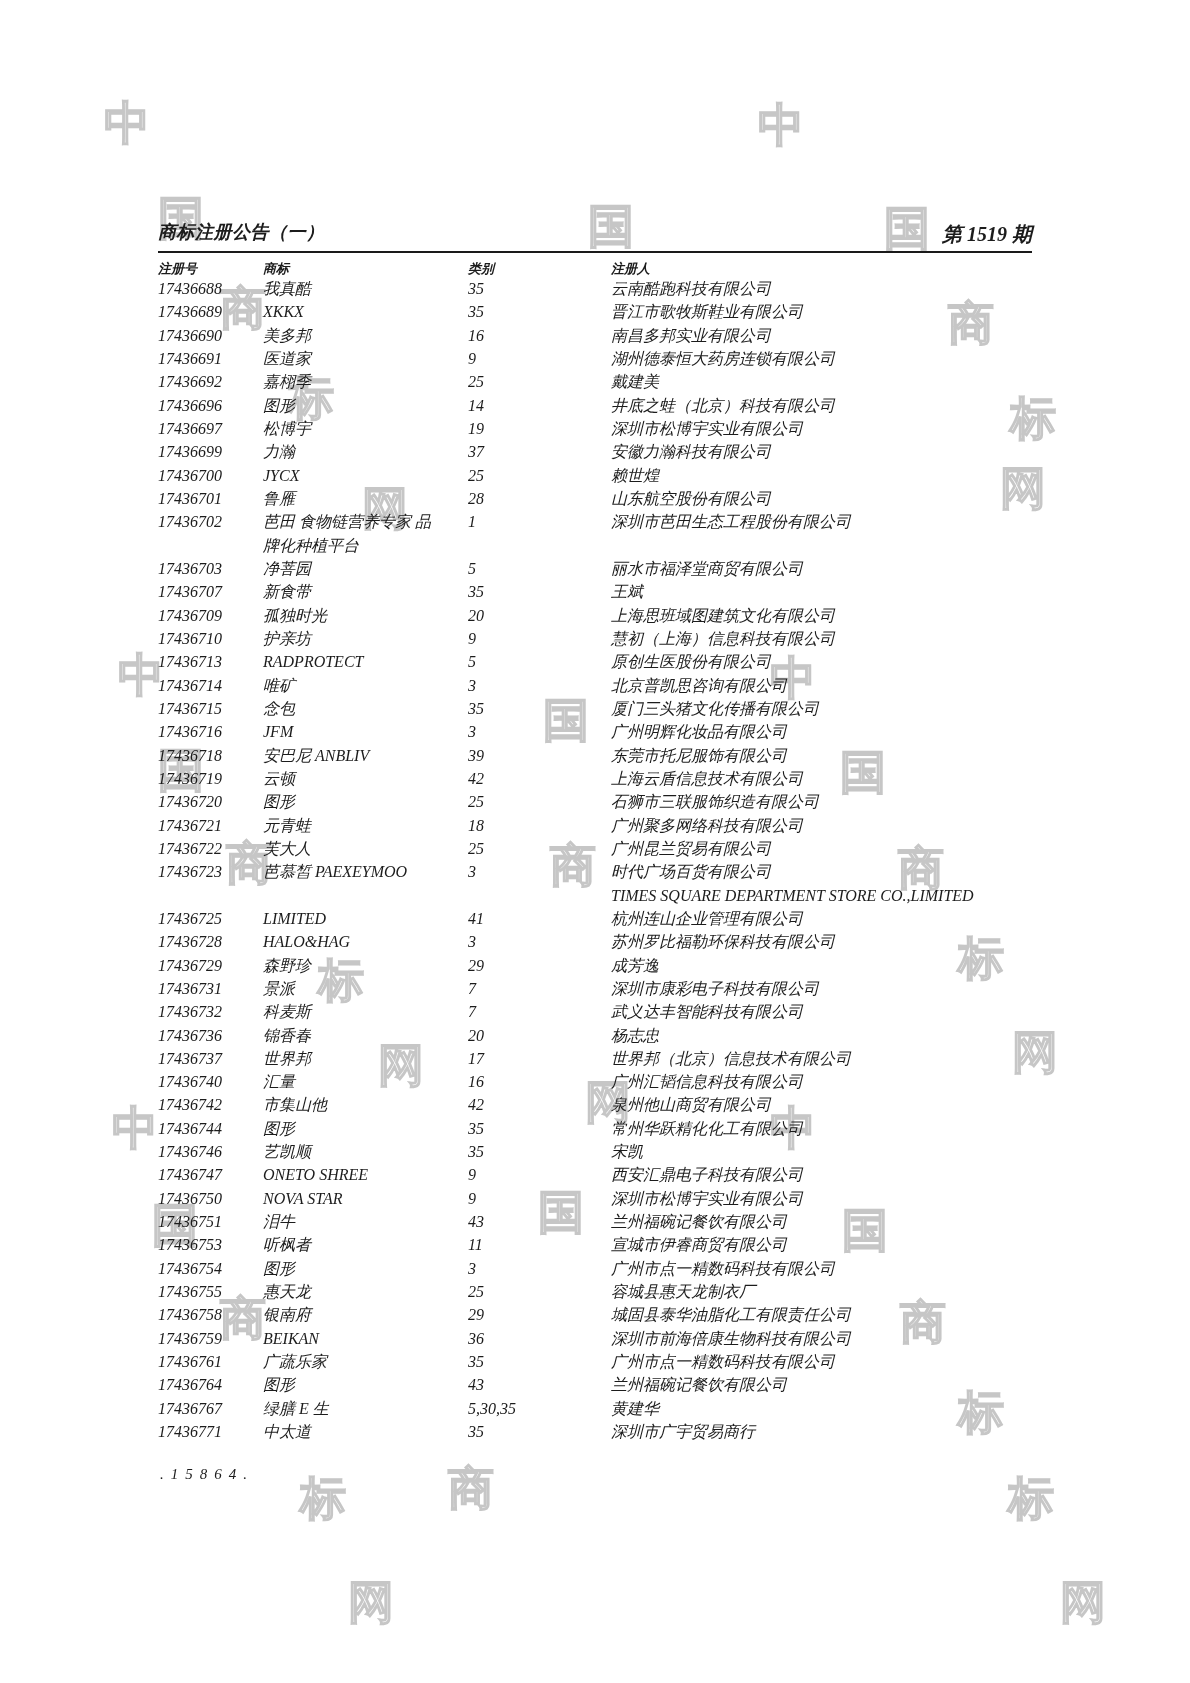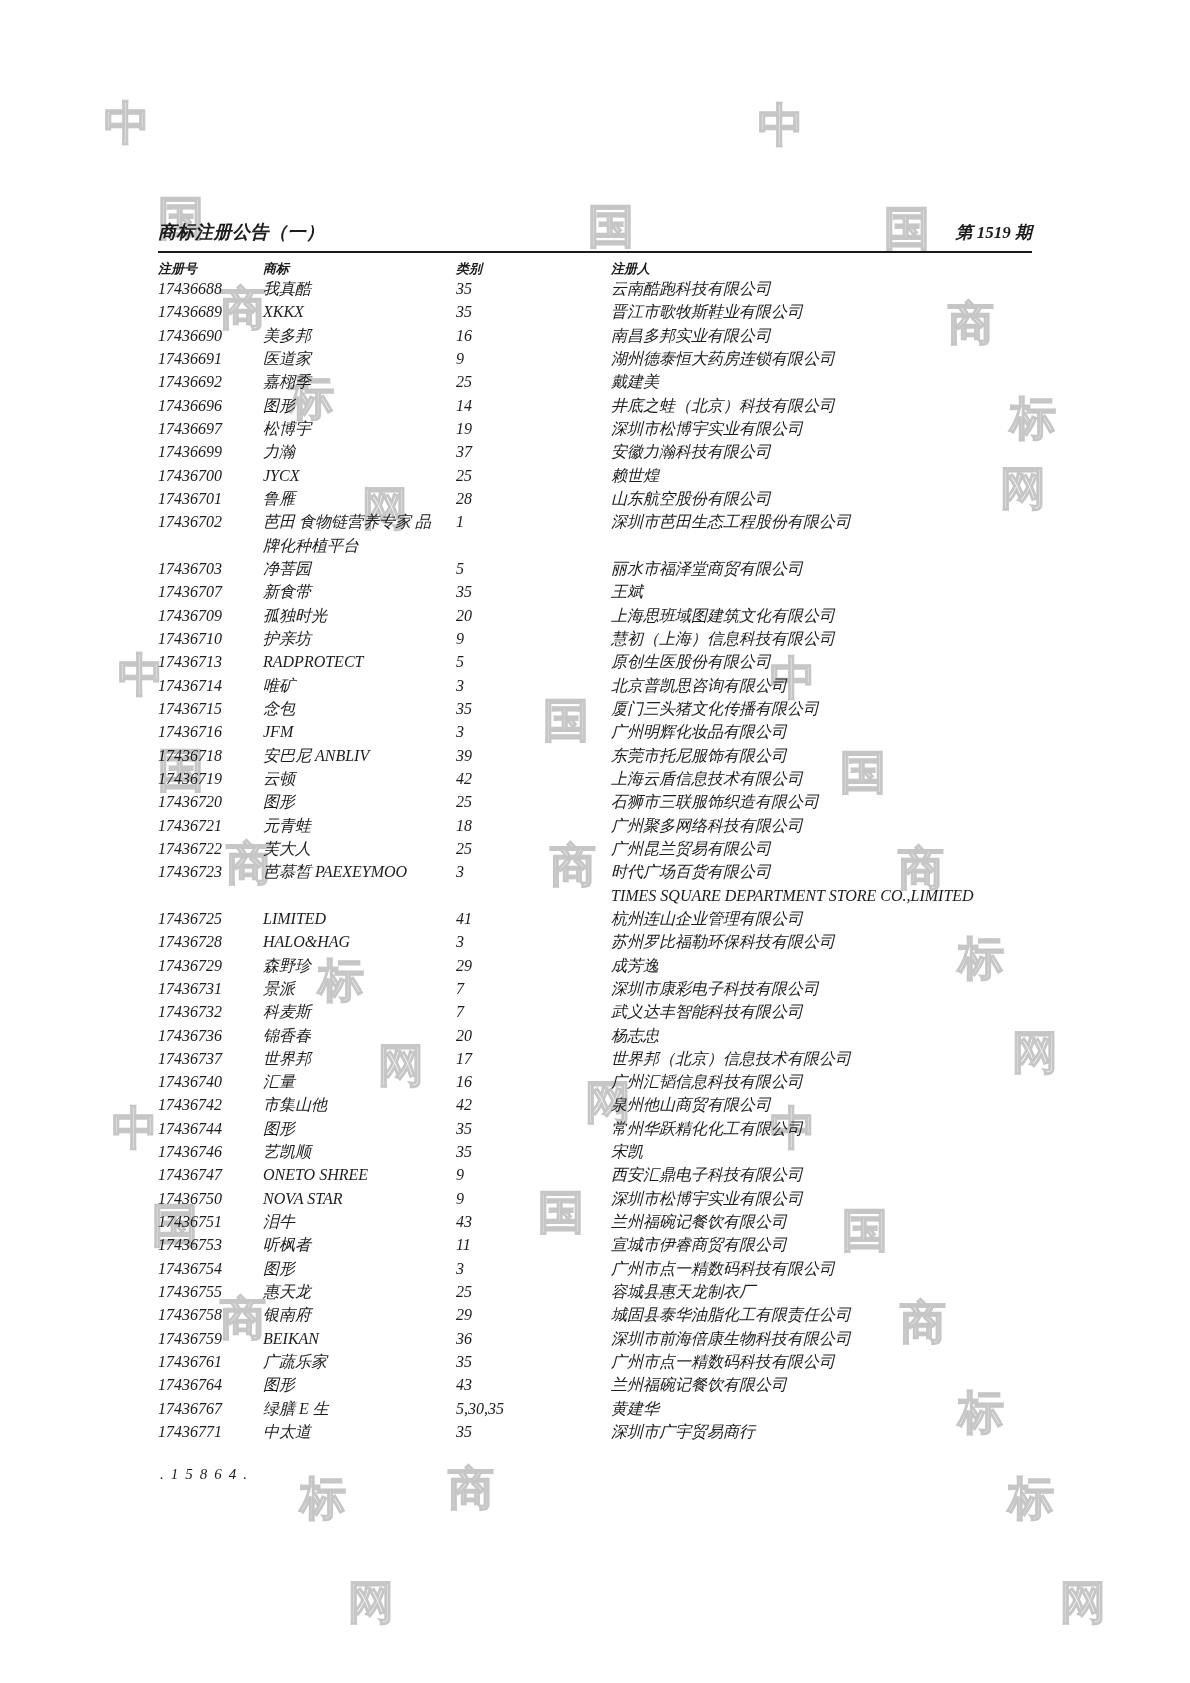--- a/index.html
+++ b/index.html
@@ -17,31 +17,31 @@
   }
   @supports not (-webkit-text-stroke: 1px #000){ .wm{color:#dcdcdc;} }
 
   .content{position:absolute;inset:0;z-index:2;font-style:italic;}
   .title{
     position:absolute;left:158px;top:220px;font-size:18px;font-weight:700;
     letter-spacing:0.5px;white-space:nowrap;
   }
   .issue{
     position:absolute;left:158px;top:221px;width:874px;text-align:right;
-    font-size:17px;font-weight:700;white-space:nowrap;
+    font-size:20px;font-weight:700;white-space:nowrap;
   }
   .rule{position:absolute;left:158px;top:251px;width:874px;height:2px;background:#1a1a1a;}
 
   .thead{position:absolute;left:0;top:257px;width:100%;height:22px;font-weight:700;font-size:13px;padding-left:33px;}
   .tbody{position:absolute;left:0;top:277px;width:100%;}
   .line{position:relative;height:23.34px;font-size:16px;white-space:nowrap;}
   .line span,.thead span{position:absolute;top:0;line-height:23.34px;}
   .c-reg{left:158px;}
   .c-mark{left:263px;}
-  .c-class{left:456px;text-align:center;}
+  .c-class{left:468px;text-align:center;}
   .c-owner{left:611px;}
 
   .pageno{
     position:absolute;left:160px;top:1466px;font-size:15px;letter-spacing:7px;
     white-space:nowrap;
   }
 </style>
 </head>
 <body>
 

